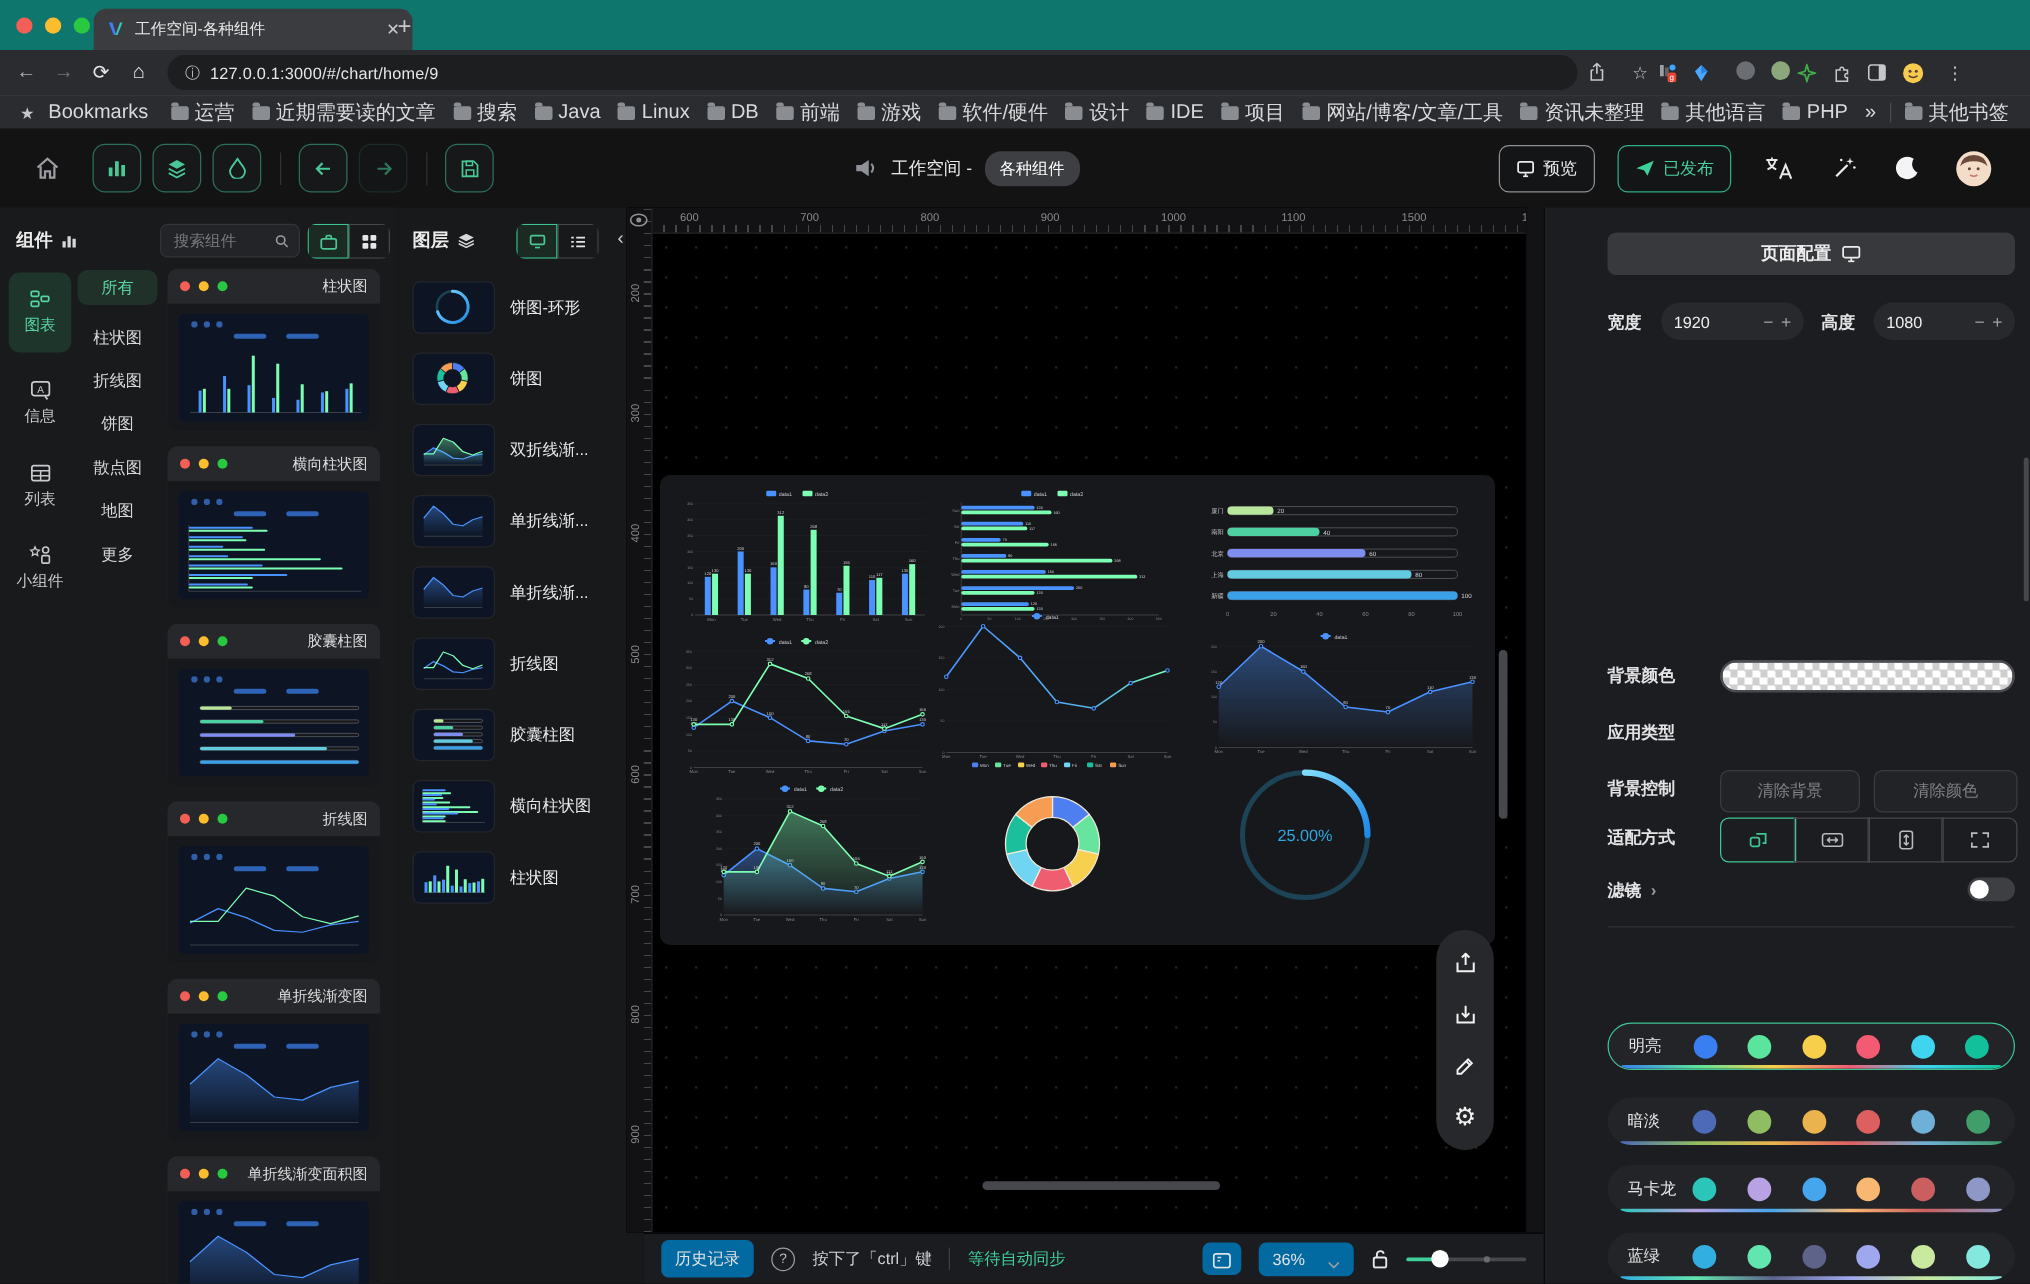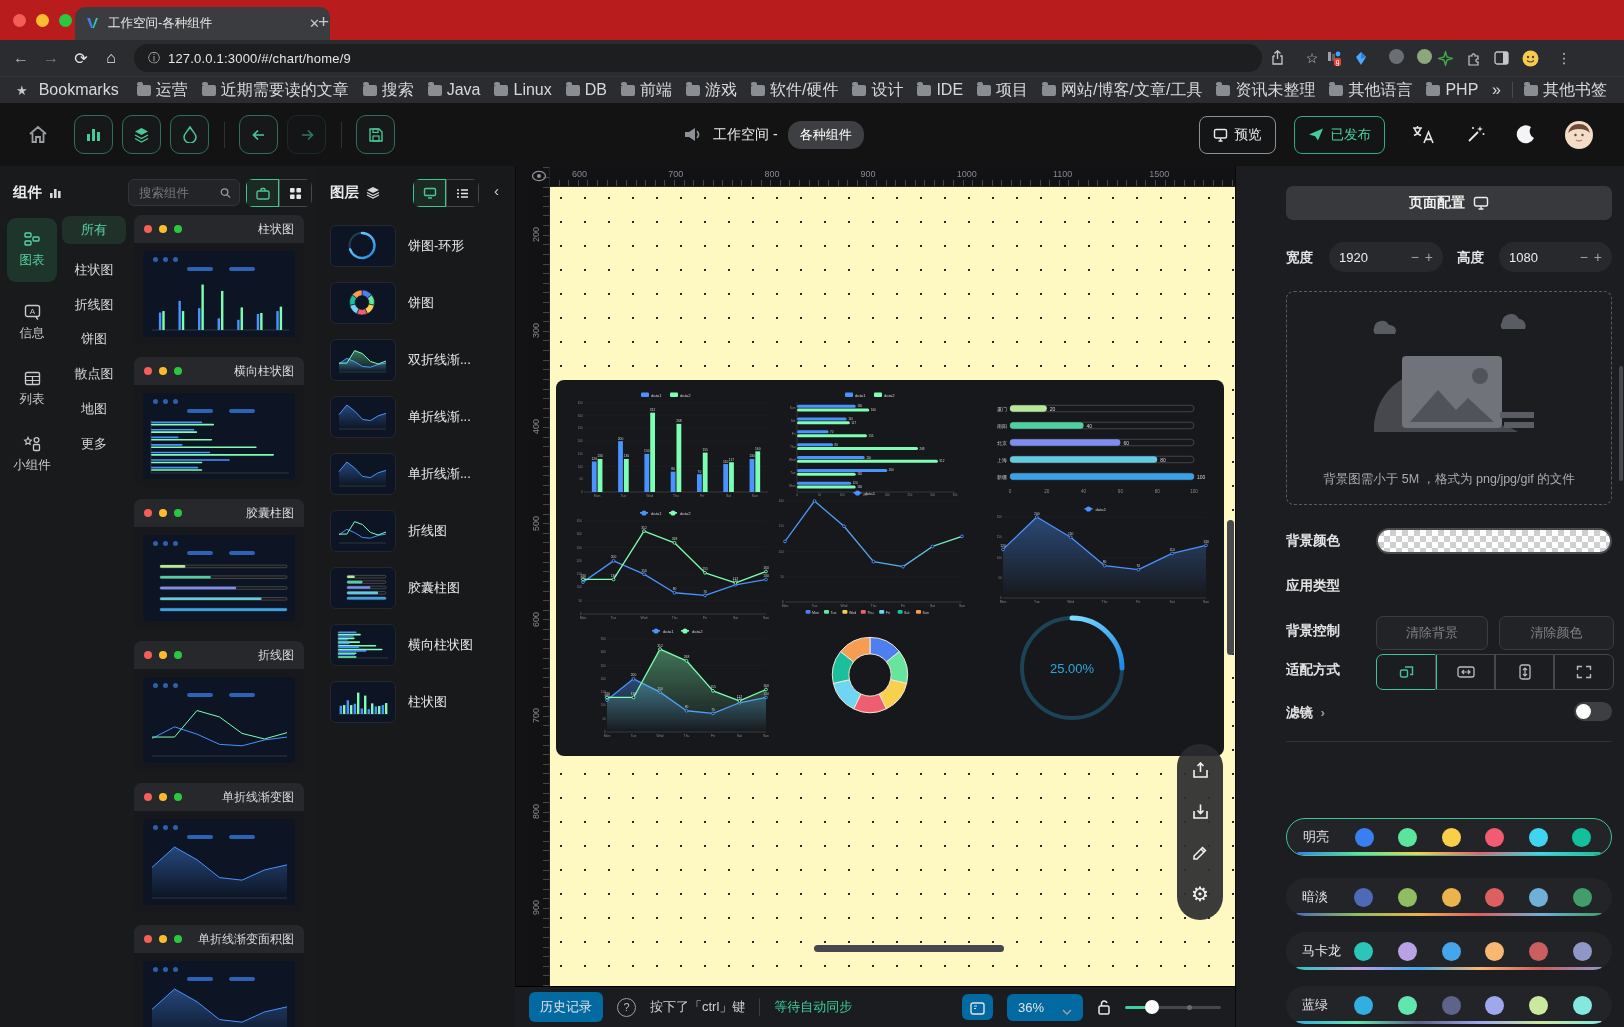--- a/index.html
+++ b/index.html
@@ -1,21 +1,21 @@
 <!DOCTYPE html>
 <html><head>
 <meta charset="utf-8">
 <style>
   html,body{margin:0;padding:0}
   body{width:1624px;height:1027px;overflow:hidden;position:relative;background:#131315;
        font-family:"Liberation Sans",sans-serif;color:#ddd;-webkit-font-smoothing:antialiased}
   .abs{position:absolute}
   svg{display:block;font-family:"Liberation Sans",sans-serif}
   
-  #tabstrip{left:0;top:0;width:1624px;height:40px;background:#b91c1c}
+  #tabstrip{left:0;top:0;width:1624px;height:40px;background:#0f766e}
   .light{width:13px;height:13px;border-radius:50%;top:14px}
   #tab{left:75px;top:7px;width:235px;height:33px;background:#3a3c3f;border-radius:10px 10px 0 0;
        display:flex;align-items:center;padding:0 10px;gap:8px}
   #tab .t{font-size:12.5px;color:#e8e8e8;flex:1;white-space:nowrap;overflow:hidden}
   .xbtn{color:#c7c8ca;font-size:13px;cursor:default}
   #newtab{left:318px;top:12px;color:#c7c8ca;font-size:19px;line-height:19px}
   #urlrow{left:0;top:40px;width:1624px;height:36px;background:#2b2c2f;display:flex;align-items:center}
   .navic{color:#aeb1b5;font-size:16px;width:30px;text-align:center}
   #urlpill{height:28px;background:#1d1e20;border-radius:14px;flex:1;margin:0 8px;display:flex;
            align-items:center;padding:0 14px;gap:8px;max-width:1100px}
@@ -32,21 +32,21 @@
         justify-content:center;margin-right:9px;background:#16181a}
   .tbtn.dim{border-color:#23413a;opacity:.55}
   .tdiv{width:1px;height:26px;background:#303134;margin:0 14px 0 6px}
   .badge{background:#3e3f43;color:#fff;font-size:13px;border-radius:13px;padding:5px 12px}
   .ghostbtn{height:36px;border:1px solid #8e9094;border-radius:8px;color:#ececec;font-size:13.5px;
             display:flex;align-items:center;gap:7px;padding:0 13px;background:#141517}
   .pubbtn{border-color:#2fae83;color:#49d19c}
   
   #components{left:0;top:166px;width:316px;height:861px;background:#191a1c;border-right:1px solid #0b0b0c;overflow:hidden}
   #layers{left:316px;top:166px;width:199px;height:861px;background:#18191b;border-right:1px solid #0a0a0b;overflow:hidden}
-  #canvas{left:529px;top:166px;width:720px;height:820px;background:#fef9c3;overflow:hidden}
+  #canvas{left:501px;top:166px;width:720px;height:820px;background:#000000;overflow:hidden}
   #canvasbody{left:20px;top:20px;right:0;bottom:0;
       background-image:radial-gradient(#27282c 1px,transparent 1.3px);background-size:24px 24px}
   #config{left:1235px;top:166px;width:389px;height:861px;background:#1c1d20;border-left:1px solid #0a0a0b;overflow:hidden}
   .ptitle{font-size:14.5px;color:#ececec;font-weight:bold;display:flex;align-items:center;gap:7px}
   .searchbox{left:128px;top:13px;width:112px;height:27px;background:#232427;border:1px solid #323438;border-radius:6px;
              display:flex;align-items:center;padding:0 8px;box-sizing:border-box;gap:5px}
   .searchbox input{background:transparent;border:none;outline:none;color:#cfcfcf;font-size:12.5px;width:74px;
              font-family:"Liberation Sans",sans-serif}
   .searchbox input::placeholder{color:#77797e}
   .toggle2{display:flex;border-radius:7px;overflow:hidden}
@@ -1354,33 +1354,20 @@
     <span style="flex:1">1920</span>
       <span class="pm">−</span>
       <span class="pm">+</span>
   </span>
   <span class="cfglabel" style="left:221px;top:83px">高度</span>
   <span class="numpill" style="left:263px;top:76px;width:113px">
     <span style="flex:1">1080</span>
       <span class="pm">−</span>
       <span class="pm">+</span>
   </span>
-  <div class="abs" id="uploadbox">
-    <svg width="230" height="130" viewBox="0 0 230 130" style="margin:22px auto 0;display:block">
-      <path d="M40 14 a8 8 0 0 1 15-3 a6 6 0 0 1 6 9 h-20 a6 6 0 0 1-1-6z" fill="#595c62"></path>
-      <path d="M168 8 a9 9 0 0 1 17-3 a7 7 0 0 1 6 10 h-23 a6 6 0 0 1 0-7z" fill="#595c62"></path>
-      <path d="M40 118 a58 58 0 0 1 116-6 a38 38 0 0 1 28 6 z" fill="#46484d"></path>
-      <rect x="68" y="42" width="100" height="72" rx="4" fill="#707379"></rect>
-      <circle cx="146" cy="62" r="8" fill="#505359"></circle>
-      <path d="M76 108 L104 76 L122 96 L134 84 L160 108 Z" fill="#505359"></path>
-      <rect x="166" y="98" width="34" height="6" fill="#5a5d63"></rect>
-        <rect x="170" y="108" width="30" height="6" fill="#5a5d63"></rect>
-    </svg>
-    <div class="uphint">背景图需小于 5M ，格式为 png/jpg/gif 的文件</div>
-  </div>
   <span class="cfglabel" style="left:50px;top:366px">背景颜色</span>
   <span class="abs checker" style="top:362px"></span>
   <span class="cfglabel" style="left:50px;top:411px">应用类型</span>
   <span class="cfglabel" style="left:50px;top:456px">背景控制</span>
   <span class="gbtn" style="left:140px;top:450px;width:110px">清除背景</span>
   <span class="gbtn" style="left:263px;top:450px;width:113px">清除颜色</span>
   <span class="cfglabel" style="left:50px;top:495px">适配方式</span>
   <span class="seg on" style="left:140px;top:488px;border-radius:7px 0 0 7px">
     <svg width="16" height="14" viewBox="0 0 16 14">
         <rect x="1.5" y="5" width="7" height="7" rx="1.5" fill="none" stroke="#3fc493" stroke-width="1.4"></rect>

